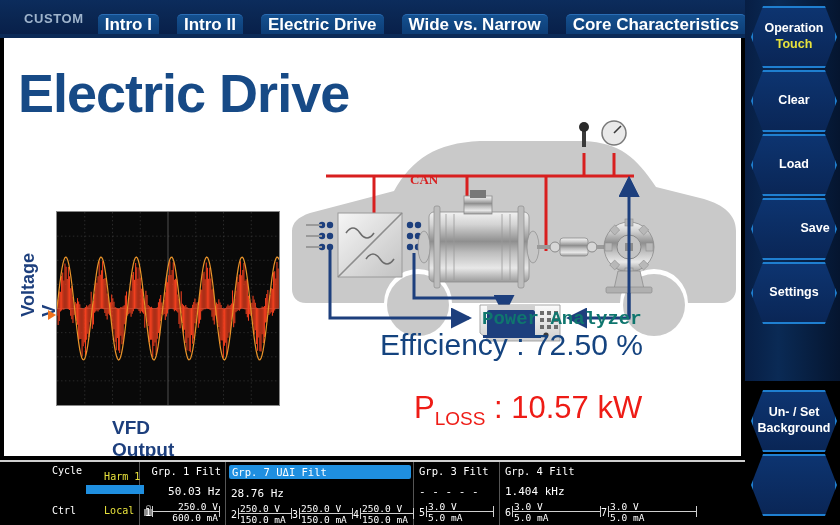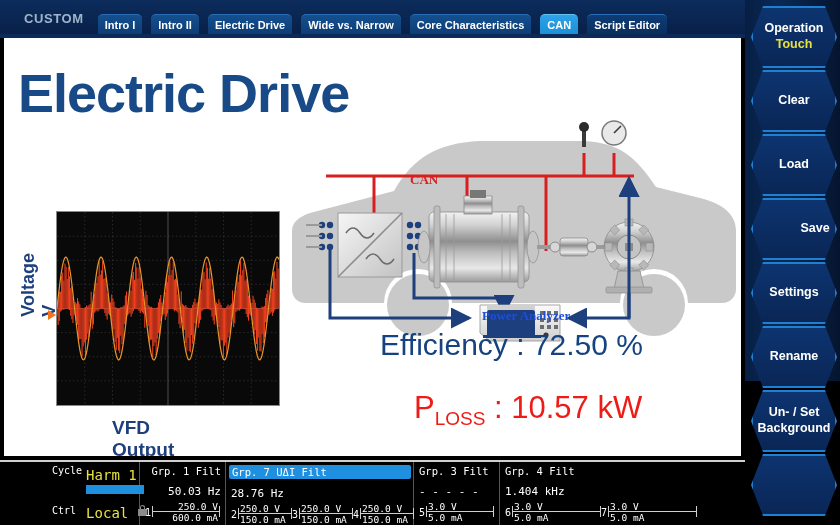--- a/index.html
+++ b/index.html
@@ -15,22 +15,22 @@
     position: absolute; left: 0; top: 0; width: 745px; height: 34px;
     background: linear-gradient(180deg,#0c2c5c 0%, #0a2550 60%, #08204a 100%);
     display: flex; align-items: flex-end; padding-left: 14px;
   }
   #custom-label {
     color: #9fb4cc; font-size: 13px; font-weight: bold; letter-spacing: .6px;
     padding: 0 14px 8px 10px;
   }
   .tab {
     height: 20px; display: flex; align-items: center; padding: 0 7px;
-    margin-right: 9px;
-    color: #ffffff; font-size: 11px; font-weight: bold;
+    margin-right: 18px;
+    color: #ffffff; font-size: 17px; font-weight: bold;
     background: linear-gradient(180deg,#14508f 0%, #0d3d76 100%);
     border-radius: 5px 5px 0 0;
     white-space: nowrap;
     border-top: 1px solid #2a6db5;
   }
   .tab.sel {
     background: linear-gradient(180deg,#2fa3e8 0%, #1b8fd8 100%);
     border-top: 1px solid #63c2f5;
   }
   .tab.dark {
@@ -59,22 +59,22 @@
   
   #diagram { position: absolute; left: 280px; top: 75px; width: 460px; height: 240px; }
 
   #can-label {
     position: absolute; left: 406px; top: 134px;
     color: #d81f1f; font-size: 13px; font-weight: bold;
     font-family: "Liberation Serif", serif;
   }
   #pa-label {
     position: absolute; left: 478px; top: 270px;
-    color: #1d4ed8; font-size: 13px; font-weight: bold;
-    font-family: Liberation Serif, serif;
+    color: #0f766e; font-size: 19px; font-weight: bold;
+    font-family: Liberation Mono, monospace;
   }
 
   
   #scope-wrap { position: absolute; left: 18px; top: 165px; }
   #yaxis-label {
     position: absolute; left: -4px; top: 50px;
     writing-mode: vertical-rl; transform: rotate(180deg);
     color: #1d3f7d; font-size: 18px; font-weight: bold;
   }
   #scope {
@@ -127,21 +127,21 @@
     background: #000; color: #fff;
     font-family: "DejaVu Sans Mono", monospace;
     border-top: 2px solid #cfcfcf;
     display: flex;
     padding-left: 48px;
   }
   .scol { position: relative; height: 100%; border-right: 1px solid #555; }
   #col-ctrl { width: 92px; padding: 3px 4px 0 4px; }
   .row1 { display: flex; align-items: flex-start; gap: 4px; }
   .lbl { color: #fff; font-size: 10px; }
-  .yel { color: #e8e23c; font-size: 14px; }
+  .yel { color: #e8e23c; font-size: 10px; margin-left: 18px; }
   #harmbar { width: 58px; height: 9px; background: #1f8fe0; margin-top: 1px; }
   .row2 { display: flex; align-items: flex-start; gap: 10px; margin-top: 11px; }
   .lock {
     width: 9px; height: 11px; position: relative; display: inline-block;
   }
   .lock .body { position: absolute; bottom: 0; width: 9px; height: 7px; background: #8a8a8a; }
   .lock .shk { position: absolute; top: 0; left: 2px; width: 5px; height: 5px;
                border: 1.5px solid #8a8a8a; border-bottom: none; border-radius: 3px 3px 0 0; }
 
   .grp { padding: 3px 4px 0 5px; }
@@ -578,23 +578,20 @@
       </div>
       <div class="sbtn" style="top: 134px;">
         <div style="white-space: pre-line;">Load</div>
       </div>
       <div class="sbtn" style="top: 198px;">
         <div style="white-space: pre-line; margin-left: 42px;">Save</div>
       </div>
       <div class="sbtn" style="top: 262px;">
         <div style="white-space: pre-line;">Settings</div>
       </div>
-      <div class="sbtn" style="top: 326px;">
-        <div style="white-space: pre-line;">Rename</div>
-      </div>
       <div class="sbtn" style="top: 390px;">
         <div style="white-space: pre-line;">Un- / Set
 Background</div>
       </div>
       <div class="sbtn" style="top: 454px;">
         <div style="white-space: pre-line;"></div>
       </div>
     </div>
 
   <div id="status">

